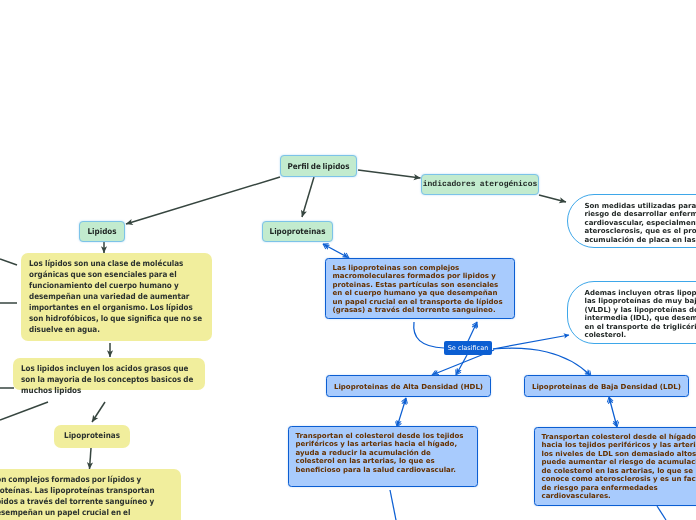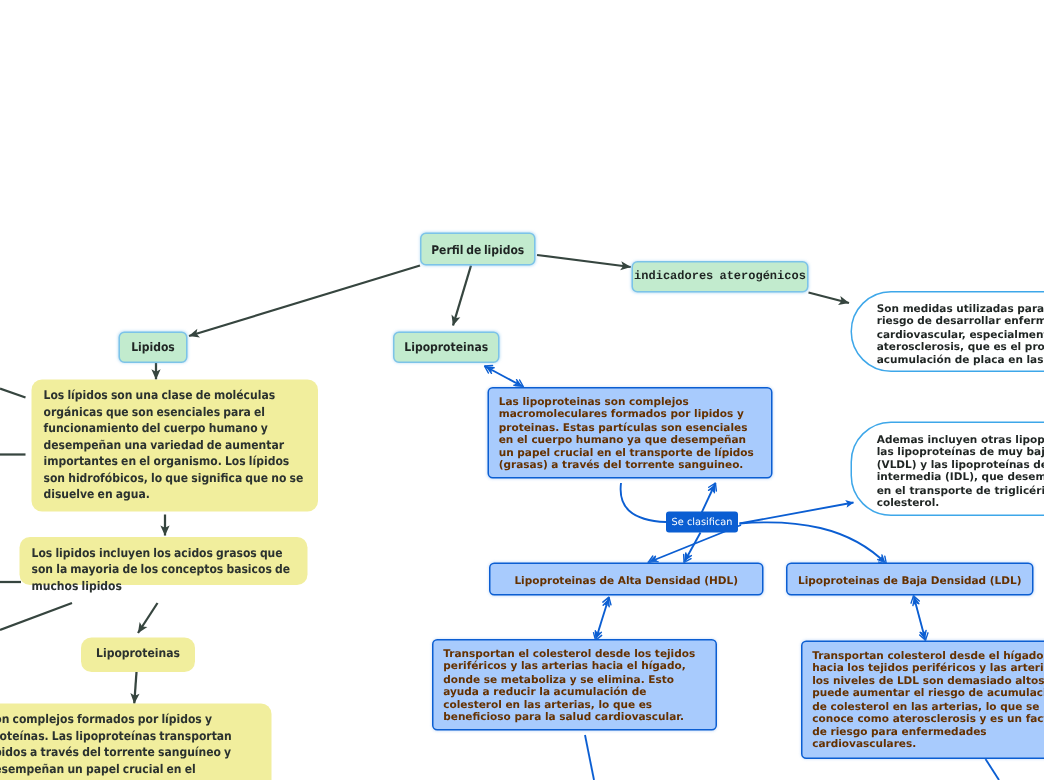--- a/index.html
+++ b/index.html
@@ -125,28 +125,27 @@
 
 <div class="node blue para" style="left:325px;top:258px;width:190px;height:61px;">
       <span class="ln">Las lipoproteinas son complejos</span>
       <span class="ln">macromoleculares formados por lipidos y</span>
       <span class="ln">proteinas. Estas partículas son esenciales</span>
       <span class="ln">en el cuerpo humano ya que desempeñan</span>
       <span class="ln">un papel crucial en el transporte de lípidos</span>
       <span class="ln">(grasas) a través del torrente sanguineo.</span>
     </div>
 
-<div class="node blue title" style="left:326px;top:375px;width:183px;height:22px;">Lipoproteinas de Alta Densidad (HDL)</div>
+<div class="node blue title" style="left:326px;top:375px;width:165px;height:22px;">Lipoproteinas de Alta Densidad (HDL)</div>
 
 <div class="node blue title" style="left:524px;top:375px;width:165px;height:22px;">Lipoproteinas de Baja Densidad (LDL)</div>
 
 <div class="node blue para" style="left:288px;top:426px;width:190px;height:61px;">
       <span class="ln">Transportan el colesterol desde los tejidos</span>
       <span class="ln">periféricos y las arterias hacia el hígado,</span>
-      <span class="ln">donde se metaboliza y se elimina. Esto</span>
       <span class="ln">ayuda a reducir la acumulación de</span>
       <span class="ln">colesterol en las arterias, lo que es</span>
       <span class="ln">beneficioso para la salud cardiovascular.</span>
     </div>
 
 <div class="node blue para" style="left:534px;top:427px;width:196px;height:79px;">
       <span class="ln">Transportan colesterol desde el hígado</span>
       <span class="ln">hacia los tejidos periféricos y las arterias. Si</span>
       <span class="ln">los niveles de LDL son demasiado altos,</span>
       <span class="ln">puede aumentar el riesgo de acumulación</span>

